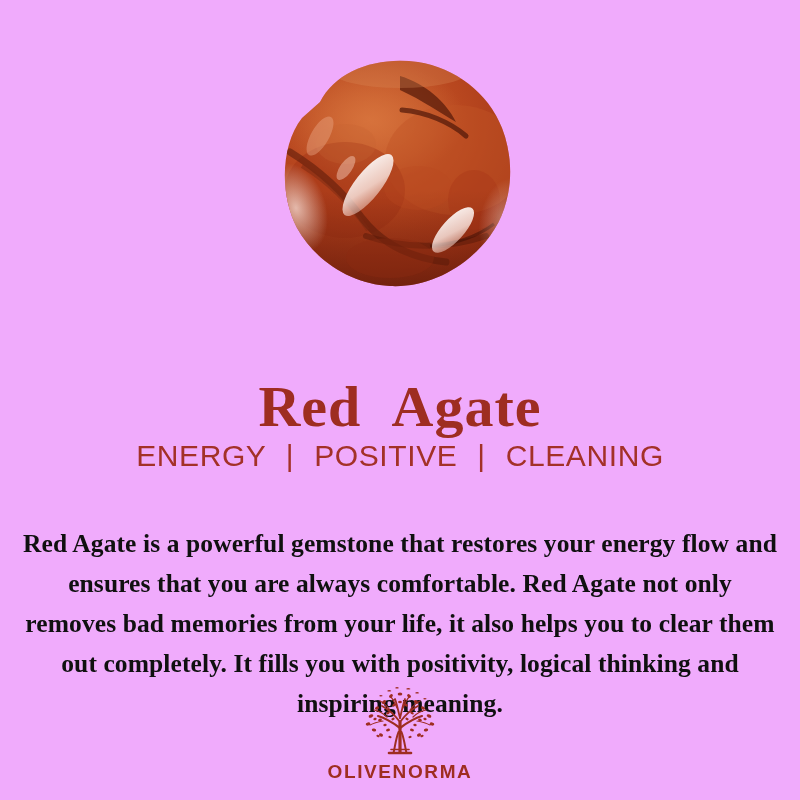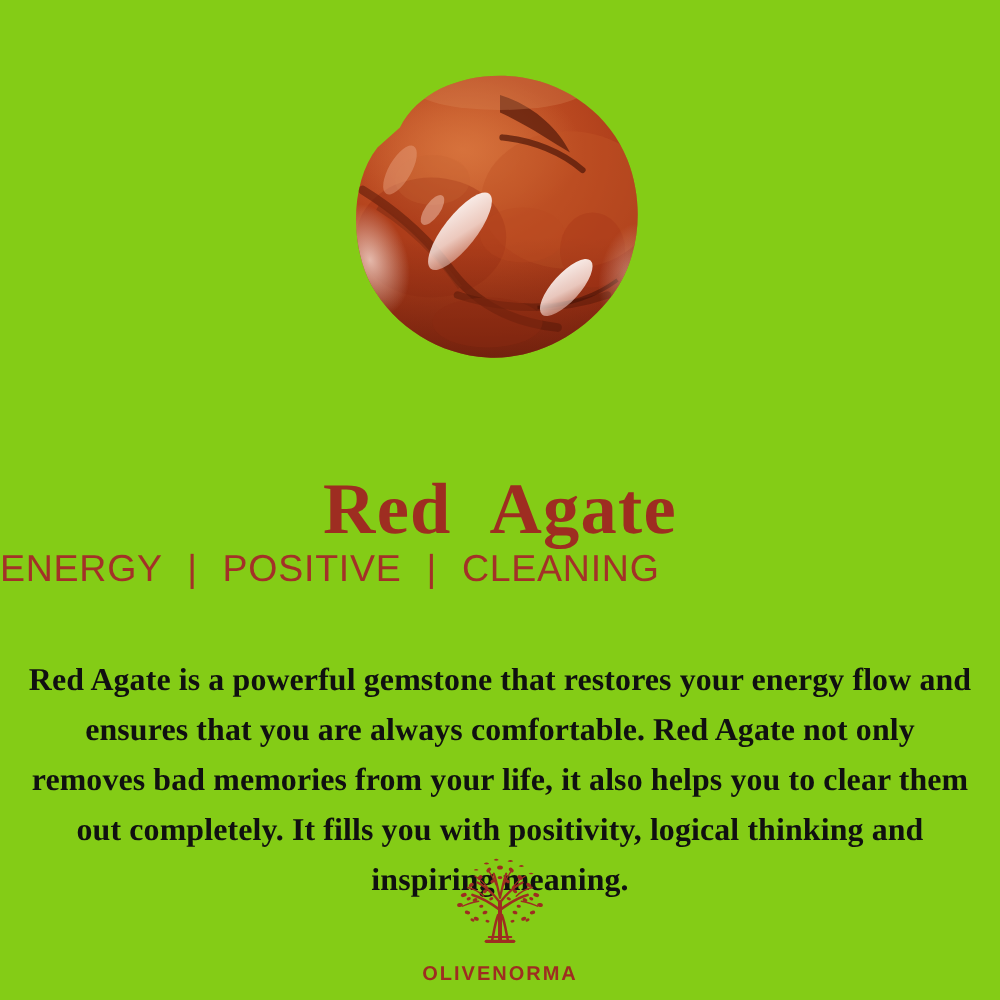--- a/index.html
+++ b/index.html
@@ -10,21 +10,21 @@
     width: 800px;
     height: 800px;
     background: #ffffff;
     font-family: "Liberation Serif", serif;
     overflow: hidden;
   }
   .card {
     position: relative;
     width: 800px;
     height: 800px;
-    background: #84cc16;
+    background: #f0abfc;
     box-sizing: border-box;
   }
 
   
   .stone-area {
     position: absolute;
     left: 0;
     top: 40px;
     width: 800px;
     height: 270px;
@@ -49,20 +49,21 @@
     color: #9e2d21;
     line-height: 1.05;
   }
 
   
   .subtitle {
     position: absolute;
     left: 0;
     top: 438px;
     width: 800px;
+    text-align: center;
     font-family: "Liberation Sans", sans-serif;
     font-size: 30px;
     font-weight: 400;
     letter-spacing: 0.6px;
     color: #a33128;
     line-height: 1.2;
     white-space: nowrap;
   }
   .subtitle .sep {
     display: inline-block;
@@ -93,23 +94,23 @@
     top: 686px;
     width: 800px;
     text-align: center;
   }
   .logo-mark {
     display: block;
     margin: 0 auto;
   }
   .logo-word {
     display: block;
-    margin-top: 11px;
+    margin-top: 1px;
     font-family: "Liberation Sans", sans-serif;
-    font-size: 16px;
+    font-size: 19px;
     font-weight: 700;
     letter-spacing: 1.6px;
     color: #9e2d21;
   }
 </style>
 </head>
 <body>
 
 <div class="card">
 

